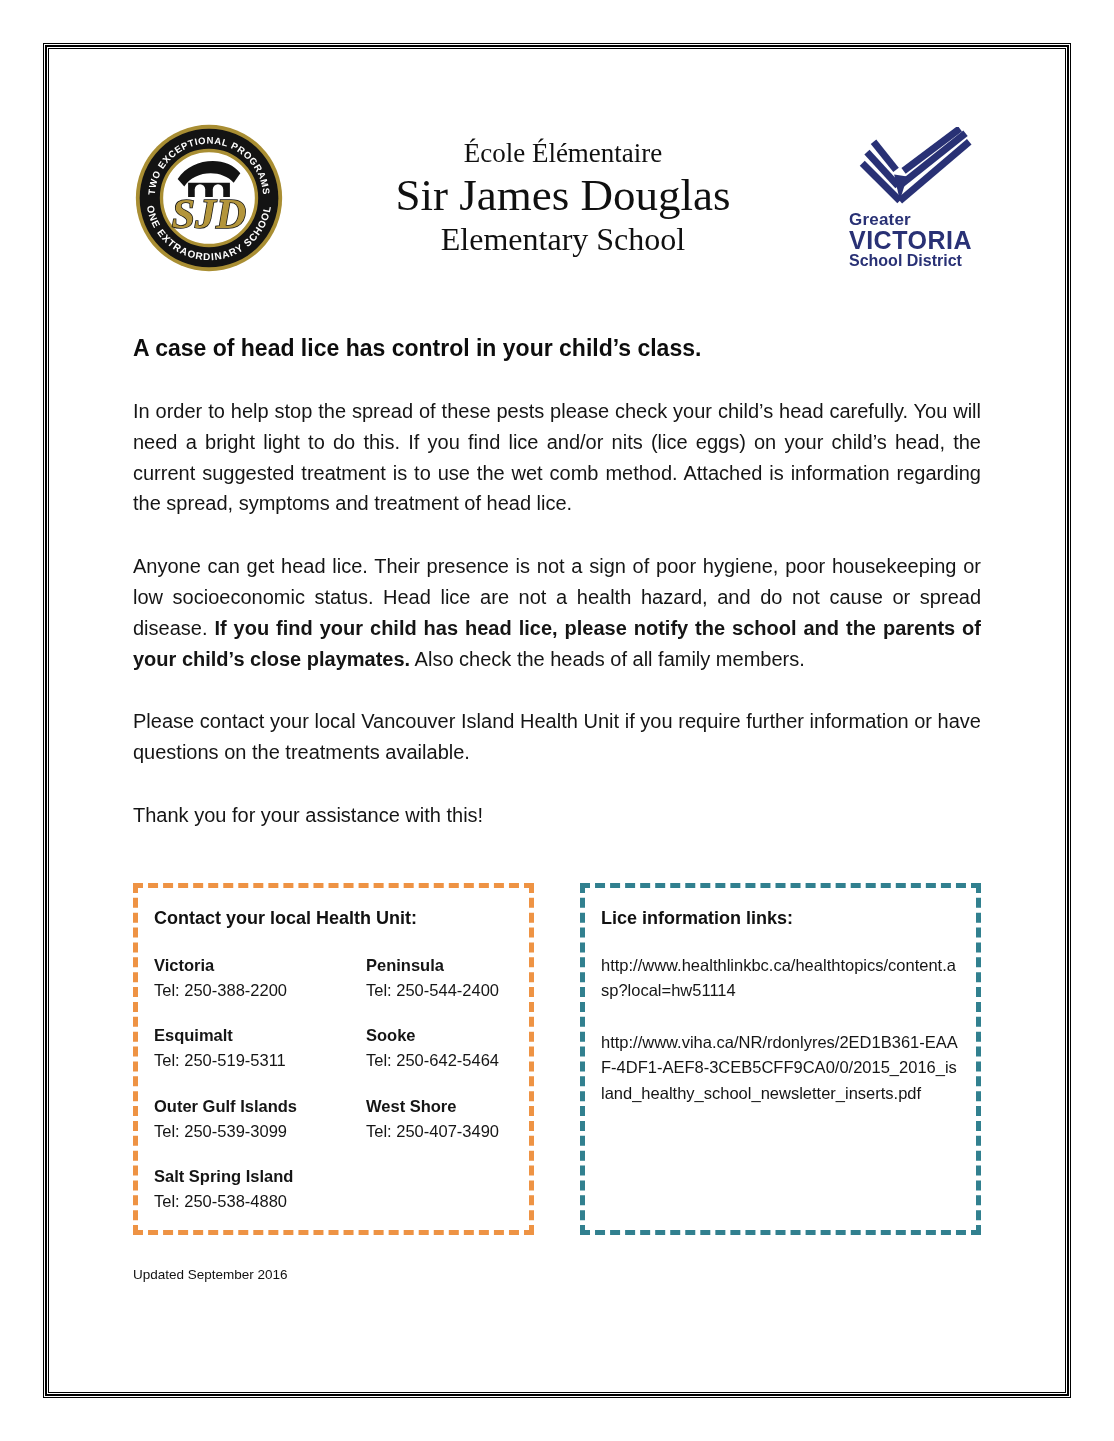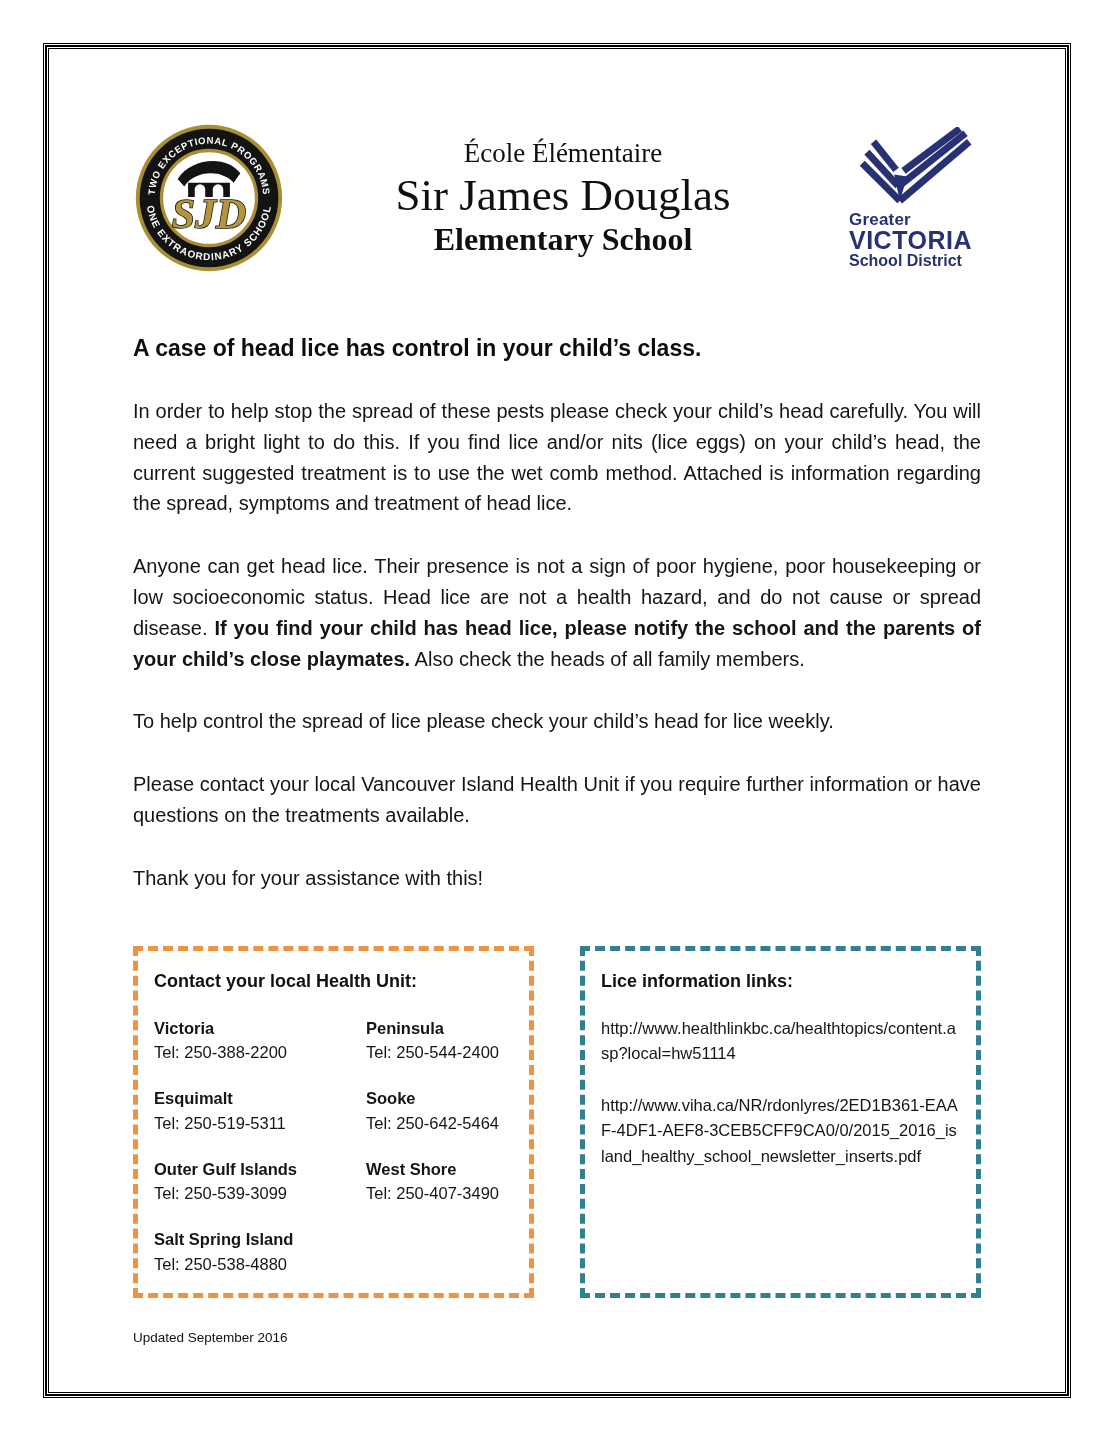--- a/index.html
+++ b/index.html
@@ -16,21 +16,21 @@
     padding:0 84px;overflow:hidden;position:relative;}
 
   
   .header{display:flex;align-items:center;margin-top:70px;}
   .crest{width:152px;height:158px;flex:0 0 auto;}
   .crest-arc{fill:#ffffff;font-family:"Liberation Sans",sans-serif;font-weight:bold;}
   .title-block{flex:1 1 auto;text-align:center;font-family:"Liberation Serif",serif;
     color:#101010;line-height:1.12;padding-right:8px;}
   .title-block .t1{font-size:27px;}
   .title-block .t2{font-size:45px;margin-top:2px;}
-  .title-block .t3{font-size:32px;margin-top:2px;font-weight:bold;}
+  .title-block .t3{font-size:32px;margin-top:2px;}
   .gvsd{flex:0 0 auto;width:132px;text-align:left;color:var(--navy,#293175);
     font-weight:bold;line-height:1.0;}
   .gvsd svg{display:block;margin:0 0 2px 2px;}
   .gvsd .g1{font-size:17px;font-weight:600;letter-spacing:.2px;}
   .gvsd .g2{font-size:25px;font-weight:bold;letter-spacing:.5px;}
   .gvsd .g3{font-size:16px;font-weight:bold;}
 
   
   main{display:block;}
   h1.notice{font-size:23px;font-weight:bold;margin:58px 0 34px 0;color:#0d0d0d;}
@@ -109,21 +109,20 @@
       </div>
     </header>
 
     <main>
       <h1 class="notice">A case of head lice has control in your child’s class.</h1>
 
       <p class="body-par">In order to help stop the spread of these pests please check your child’s head carefully.  You will need a bright light to do this.  If you find lice and/or nits (lice eggs) on your child’s head, the current suggested treatment is to use the wet comb method. Attached is information regarding the spread, symptoms and treatment of head lice.</p>
 
       <p class="body-par"><span>Anyone can get head lice.  Their presence is not a sign of poor hygiene, poor housekeeping or low socioeconomic status. Head lice are not a health hazard, and do not cause or spread disease. </span><b>If you find your child has head lice, please notify the school and the parents of your child’s close playmates.</b><span>  Also check the heads of all family members.</span></p>
 
-      <p class="body-par nojust">To help control the spread of lice please check your child’s head for lice weekly.</p>
 
       <p class="body-par">Please contact your local Vancouver Island Health Unit if you require further information or have questions on the treatments available.</p>
 
       <p class="body-par nojust">Thank you for your assistance with this!</p>
 
       <div class="boxes">
 
         <section class="infobox hbox">
           <h2>Contact your local Health Unit:</h2>
           <div class="hgrid">

